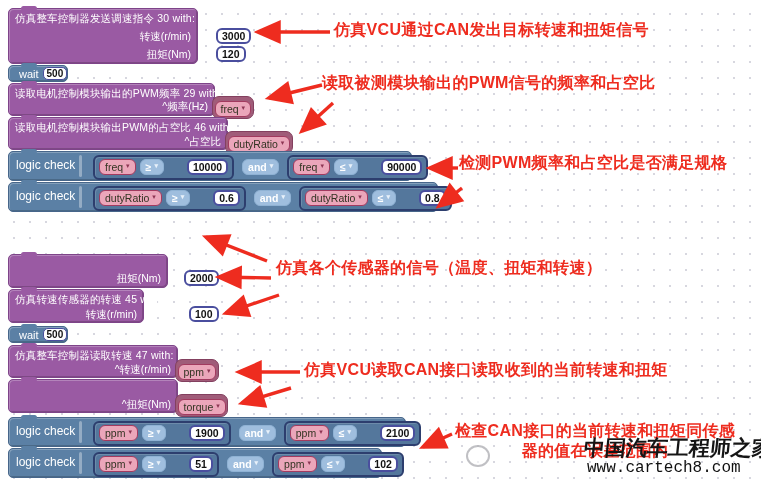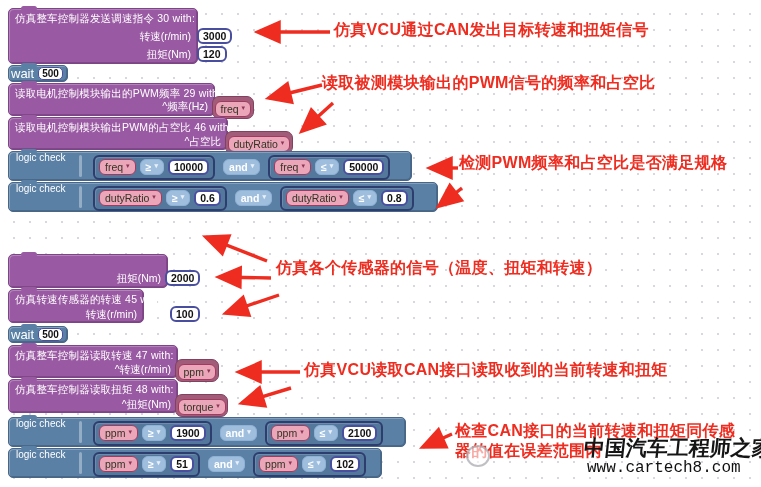--- a/index.html
+++ b/index.html
@@ -18,43 +18,43 @@
   .purple{background:#9a5aa3;border:1px solid #7e4489;
     box-shadow:inset 1px 1px 0 rgba(255,255,255,.25), inset -1px -1px 0 rgba(0,0,0,.18);}
   .blue{background:#5b80a5;border:1px solid #47668a;
     box-shadow:inset 1px 1px 0 rgba(255,255,255,.25), inset -1px -1px 0 rgba(0,0,0,.18);}
   .hdr{position:absolute;left:6px;top:3px;right:2px;color:#fff;font-size:10.5px;
     white-space:nowrap;letter-spacing:.2px;}
   .plabel{position:absolute;right:6px;color:#fff;font-size:10.5px;white-space:nowrap;
     line-height:15px;text-align:center;}
   .att{position:absolute;}
   .num{background:#fff;border:2px solid #4a4e9e;border-radius:6px;color:#111;
-    font-size:10.5px;font-weight:bold;line-height:12px;padding:0 4px;white-space:nowrap;}
+    font-size:10.5px;font-weight:bold;line-height:12px;padding:0 4px;white-space:nowrap;margin-left:19px;}
   .numsmall{background:#fff;border:1.5px solid #4a4e9e;border-radius:5px;color:#111;
     font-size:10px;font-weight:bold;line-height:11px;padding:0 3px;margin-left:4px;}
   .varouter{background:#a05c79;border:1.5px solid #83405f;border-radius:7px;padding:1.5px;}
   .chip{display:inline-flex;align-items:flex-start;border-radius:6px;font-size:10.5px;
     padding:1px 5px;white-space:nowrap;}
   .pink{background:#eba6ba;border:1.5px solid #a23a5f;color:#332;}
   .caret{font-size:7px;margin-left:3px;color:#8d3553;line-height:10px;}
   .op{background:#9fbede;color:#fff;border:1px solid #8fb2d4;font-weight:bold;}
   .op .caret{color:#e8f1fa;}
-  .waitlbl{color:#fff;font-size:13px;margin-left:2px;}
+  .waitlbl{color:#fff;font-size:11px;margin-left:10px;}
   .wait{display:flex;align-items:center;}
-  .lc-label{position:absolute;left:7px;top:0;color:#fff;font-size:10px;}
+  .lc-label{position:absolute;left:7px;top:6px;color:#fff;font-size:12px;}
   .lc-div{position:absolute;left:70px;top:3px;bottom:3px;width:3px;
     background:rgba(255,255,255,.35);border-radius:2px;}
   .lc-flex{position:absolute;top:3px;display:flex;align-items:center;gap:8px;height:24px;}
   .cmp{display:flex;align-items:center;gap:4px;background:#54779c;
     border:2px solid #2d3e6e;border-radius:6px;padding:1px 4px;height:19px;
     box-shadow:inset 1px 1px 0 rgba(255,255,255,.15);}
   
   .ann{position:absolute;color:#ee2c1f;font-size:16px;font-weight:bold;
     white-space:nowrap;z-index:4;letter-spacing:.3px;}
-  .ann .ln{line-height:20px;}
+  .ann .ln{line-height:20px;text-align:center;}
   svg.arrows{position:absolute;left:0;top:0;z-index:5;pointer-events:none;}
   
   .wm-gray{position:absolute;left:492px;top:441px;font-size:20px;font-weight:bold;
     color:rgba(125,128,140,.72);letter-spacing:1px;z-index:6;white-space:nowrap;}
   .wm-face{position:absolute;left:466px;top:445px;width:20px;height:18px;border-radius:50%;
     border:2px solid rgba(140,140,148,.55);background:rgba(255,255,255,.6);z-index:6;}
   .wm-brand{position:absolute;left:584px;top:434px;font-family:"Liberation Serif",serif;
     font-size:21px;font-weight:900;color:#151515;transform:skewX(-6deg);z-index:7;white-space:nowrap;}
   .wm-url{position:absolute;left:587px;top:459px;font-family:"Liberation Mono",monospace;
     font-size:16px;color:#101010;z-index:7;white-space:nowrap;}
@@ -120,21 +120,21 @@
         </span>
       <div class="cmp">
         <span class="chip pink">
             <span>freq</span>
             <span class="caret">▾</span>
           </span>
         <span class="chip op">
             <span>≤</span>
             <span class="caret">▾</span>
           </span>
-        <span class="num">50000</span>
+        <span class="num">90000</span>
       </div>
     </div>
   </div>
 
   <div class="blk blue" style="left:8px;top:182px;width:430px;height:30px">
     <span class="lc-label">logic check</span>
     <span class="lc-div"></span>
     <div class="lc-flex" style="left:84px">
       <div class="cmp">
         <span class="chip pink">
@@ -187,21 +187,20 @@
     <div class="plabel" style="top:16px">^转速(r/min)</div>
     <div class="att varouter" style="left:166px;top:13px">
       <span class="chip pink">
           <span>ppm</span>
           <span class="caret">▾</span>
         </span>
     </div>
   </div>
 
   <div class="blk purple" style="left:8px;top:379px;width:170px;height:34px">
-    <div class="hdr">仿真整车控制器读取扭矩  48  with:</div>
     <div class="plabel" style="top:17px">^扭矩(Nm)</div>
     <div class="att varouter" style="left:166px;top:14px">
       <span class="chip pink">
           <span>torque</span>
           <span class="caret">▾</span>
         </span>
     </div>
   </div>
 
   <div class="blk blue" style="left:8px;top:417px;width:398px;height:30px">

